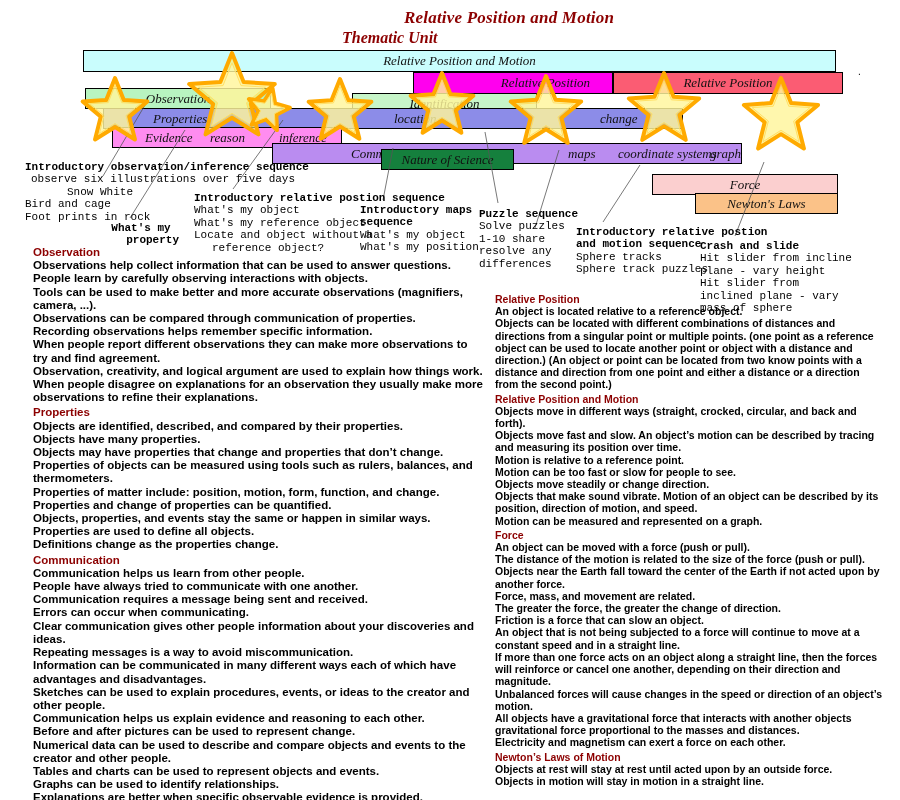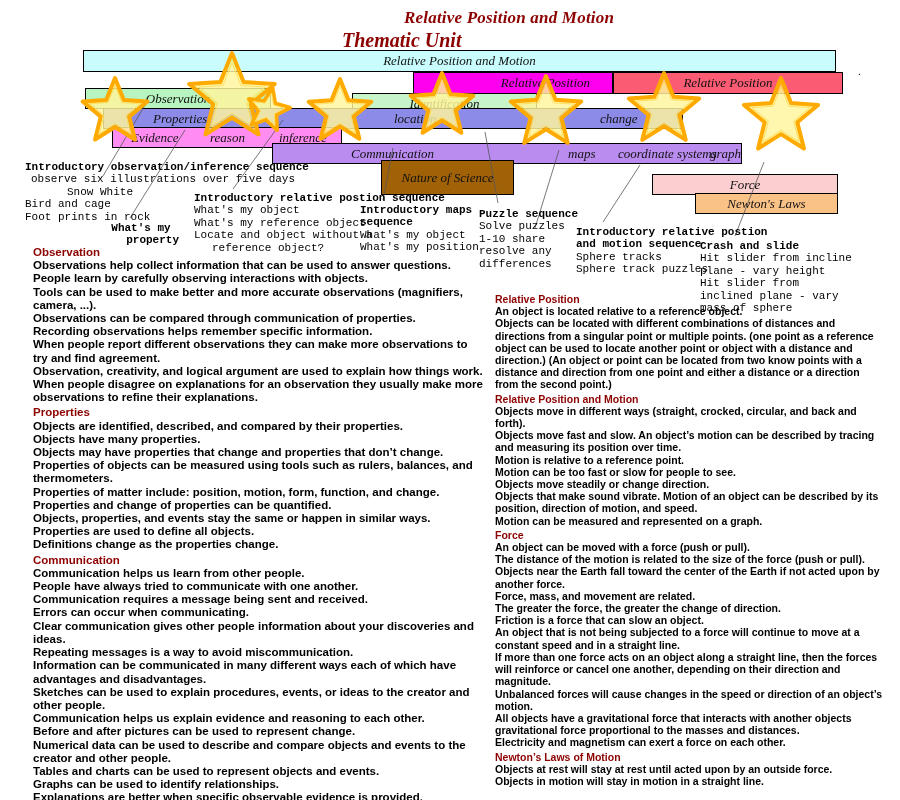--- a/index.html
+++ b/index.html
@@ -9,21 +9,21 @@
     overflow:hidden;
   }
   #stage{position:absolute;left:0;top:0;width:900px;height:800px;}
 
   
   .title{
     position:absolute;color:#8c0000;font-family:"Liberation Serif", serif;
     font-weight:bold;font-style:italic;white-space:nowrap;
   }
   #title-main{left:404px;top:8px;font-size:17px;letter-spacing:.2px;}
-  #title-sub{left:342px;top:29px;font-size:20px;font-style:italic;}
+  #title-sub{left:342px;top:29px;font-size:16px;font-style:italic;}
 
   
   .bar{
     position:absolute;border:1px solid #000;box-sizing:border-box;
     font-family:"Liberation Serif", serif;font-style:italic;font-size:13px;
     color:#111;overflow:hidden;white-space:nowrap;
   }
   .bar > span{position:absolute;top:50%;transform:translateY(-50%);}
   .bar .c{left:0;right:0;text-align:center;transform:translateY(-50%);}
 
@@ -83,31 +83,31 @@
       </div>
       <div class="bar" style="left: 352px; top: 93px; width: 185px; height: 21px; background: rgb(199, 245, 201);">
         <span class="c">Identification</span>
       </div>
       <div class="bar" style="left: 103px; top: 108px; width: 580px; height: 21px; background: rgb(140, 140, 232);">
         <span style="left: 49px;">Properties</span>
         <span style="left: 290px;">location</span>
         <span style="left: 496px;">change</span>
       </div>
       <div class="bar" style="left: 112px; top: 127px; width: 230px; height: 21px; background: rgb(255, 140, 240);">
-        <span style="left: 18px;">Evidence</span>
+        <span style="left: 32px;">Evidence</span>
         <span style="left: 97px;">reason</span>
         <span style="left: 166px;">inference</span>
       </div>
       <div class="bar" style="left: 272px; top: 143px; width: 470px; height: 21px; background: rgb(186, 140, 240);">
         <span style="left: 78px;">Communication</span>
         <span style="left: 256px; margin-left: 39px;">maps</span>
         <span style="left: 345px;">coordinate systems</span>
         <span style="left: 437px;">graphs</span>
       </div>
-      <div class="bar" style="left: 381px; top: 160px; width: 133px; height: 35px; background: #a16207;">
+      <div class="bar" style="left: 381px; top: 149px; width: 133px; height: 21px; background: #15803d;">
         <span class="c">Nature of Science</span>
       </div>
       <div class="bar" style="left: 652px; top: 174px; width: 186px; height: 21px; background: rgb(251, 207, 207);">
         <span class="c">Force</span>
       </div>
       <div class="bar" style="left: 695px; top: 193px; width: 143px; height: 21px; background: rgb(251, 194, 136);">
         <span class="c">Newton's Laws</span>
       </div>
     </div>
 

